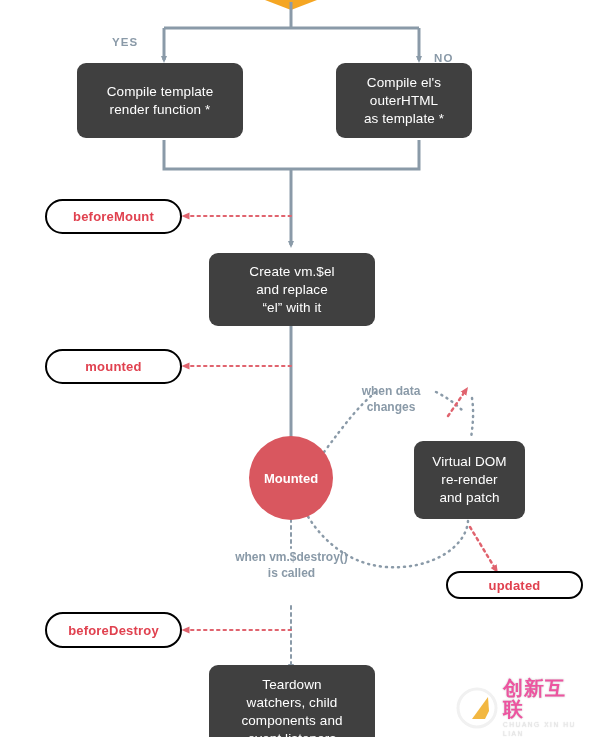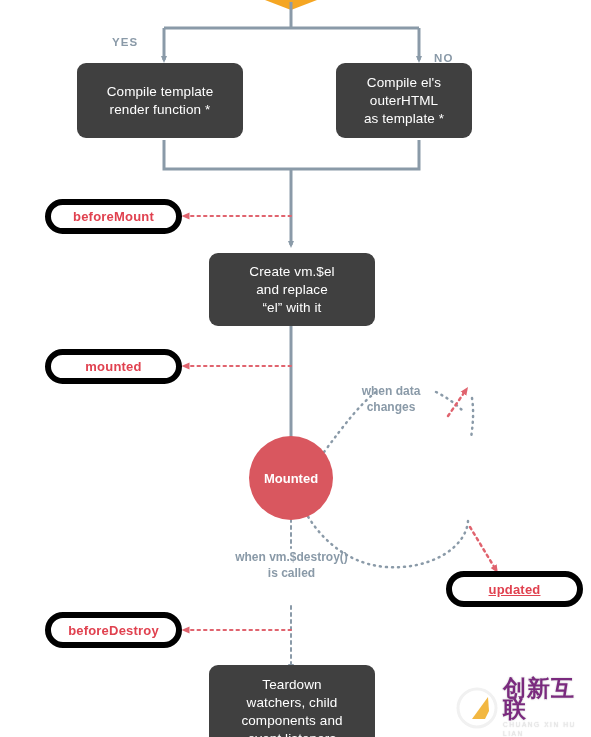--- a/index.html
+++ b/index.html
@@ -42,21 +42,21 @@
     letter-spacing: .1px;
     box-sizing: border-box;
     padding: 4px 6px;
   }
   .proc span { display: block; }
 
   
   .hook {
     position: absolute;
     background: #ffffff;
-    border: 6px solid #000000;
+    border: 2px solid #000000;
     border-radius: 20px;
     color: #e0414f;
     font-size: 13px;
     font-weight: bold;
     display: flex;
     align-items: center;
     justify-content: center;
     text-align: center;
     box-sizing: border-box;
     letter-spacing: .2px;
@@ -113,22 +113,22 @@
     height: 44px;
     flex: 0 0 44px;
   }
   .wm-text {
     margin-left: 4px;
     display: flex;
     flex-direction: column;
     justify-content: center;
   }
   .wm-cn {
-    color: #701a75;
-    font-size: 23px;
+    color: #ec4899;
+    font-size: 20px;
     font-weight: bold;
     letter-spacing: 1px;
     line-height: 21px;
     text-shadow: 0 0 2px rgba(140,140,140,.55);
   }
   .wm-py {
     color: #e9e9e9;
     font-size: 6.5px;
     letter-spacing: 1.6px;
     line-height: 9px;
@@ -208,36 +208,43 @@
   </div>
 
   <div class="proc" style="left:209px; top:253px; width:166px; height:73px;">
     <div>
       <span>Create vm.$el</span>
       <span>and replace</span>
       <span>“el” with it</span>
     </div>
   </div>
 
+  <div class="proc" style="left:414px; top:441px; width:111px; height:78px;">
+    <div>
+      <span>Virtual DOM</span>
+      <span>re-render</span>
+      <span>and patch</span>
+    </div>
+  </div>
 
   <div class="proc" style="left:209px; top:665px; width:166px; height:90px; align-items:flex-start; padding-top:11px;">
     <div>
       <span>Teardown</span>
       <span>watchers, child</span>
       <span>components and</span>
       <span>event listeners</span>
     </div>
   </div>
 
   <div class="hook" style="left:45px; top:199px; width:137px; height:35px;">beforeMount</div>
 
   <div class="hook" style="left:45px; top:349px; width:137px; height:35px;">mounted</div>
 
 
-  <div class="hook" style="left:446px; top:571px; width:137px; height:36px;text-decoration:underline;">updated</div>
+  <div class="hook" style="left:446px; top:571px; width:137px; height:28px;">updated</div>
 
   <div class="hook" style="left:45px; top:612px; width:137px; height:36px;">beforeDestroy</div>
 
   <div class="state-circle" style="left:249px; top:436px; width:84px; height:84px;">Mounted</div>
 
   <div class="edge-note" style="left:344px; top:383px; width:94px;">
     <span>when data</span>
     <span>changes</span>
   </div>
 

